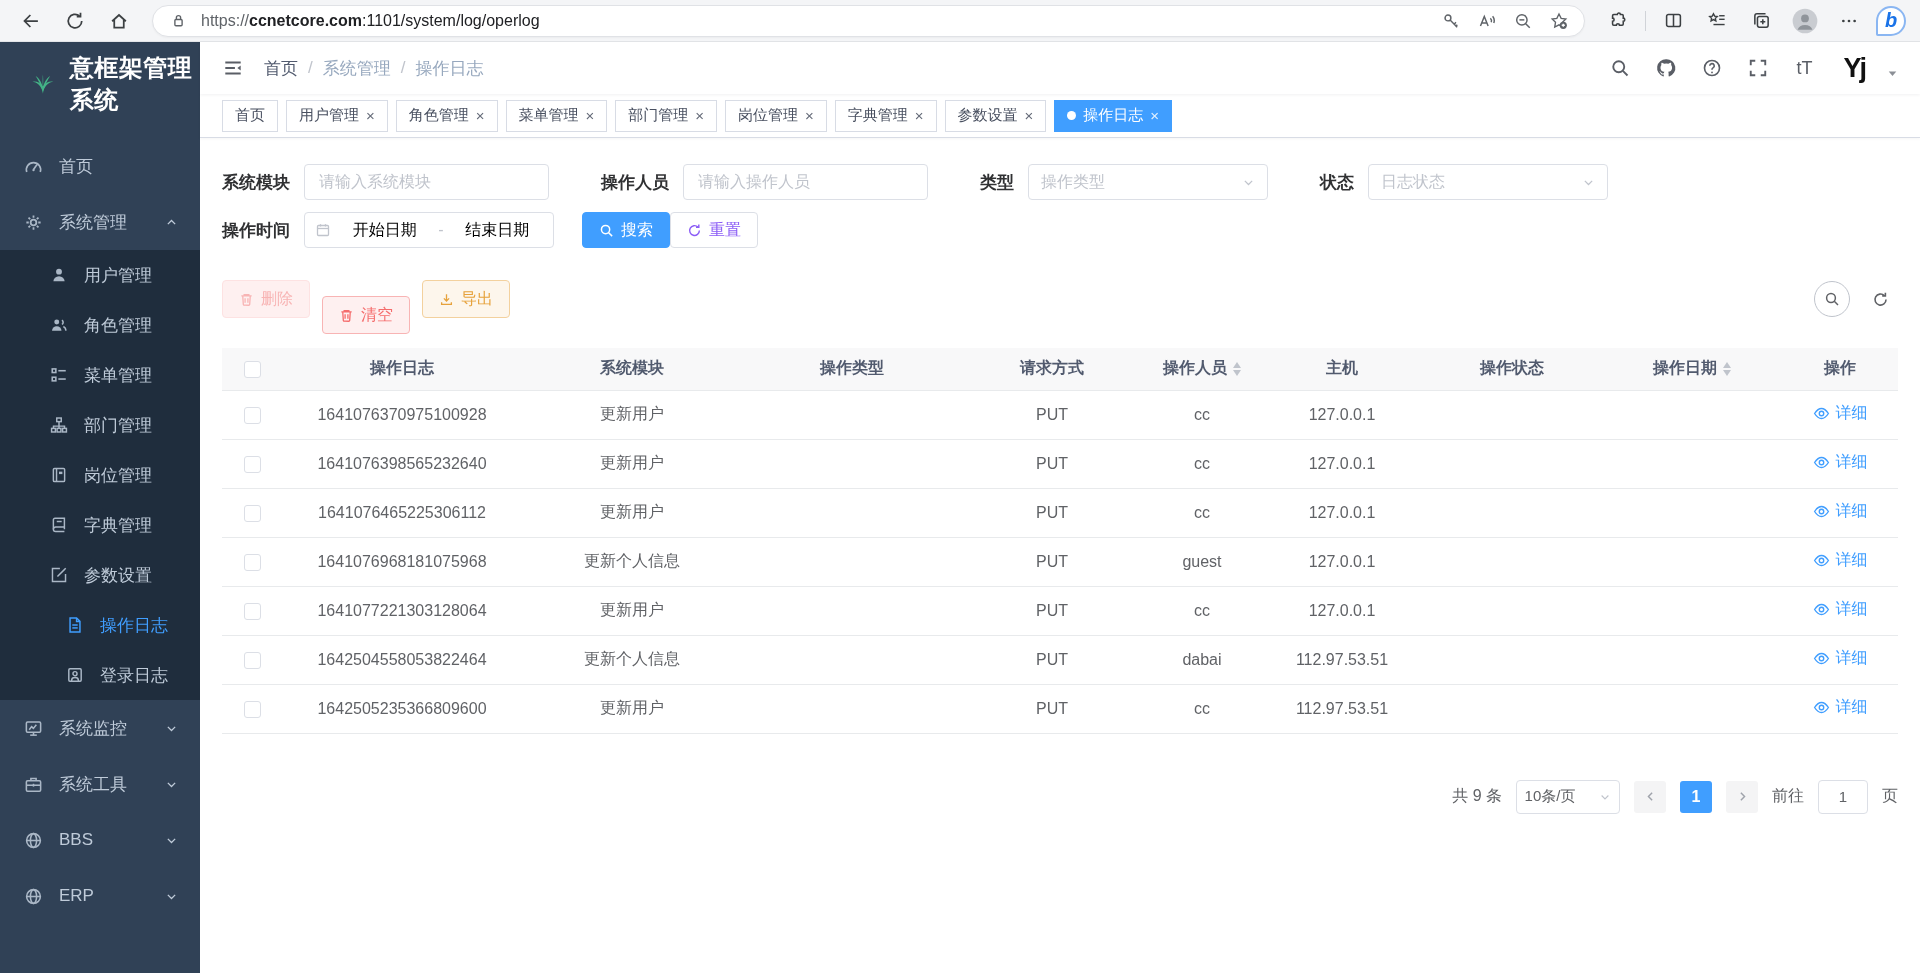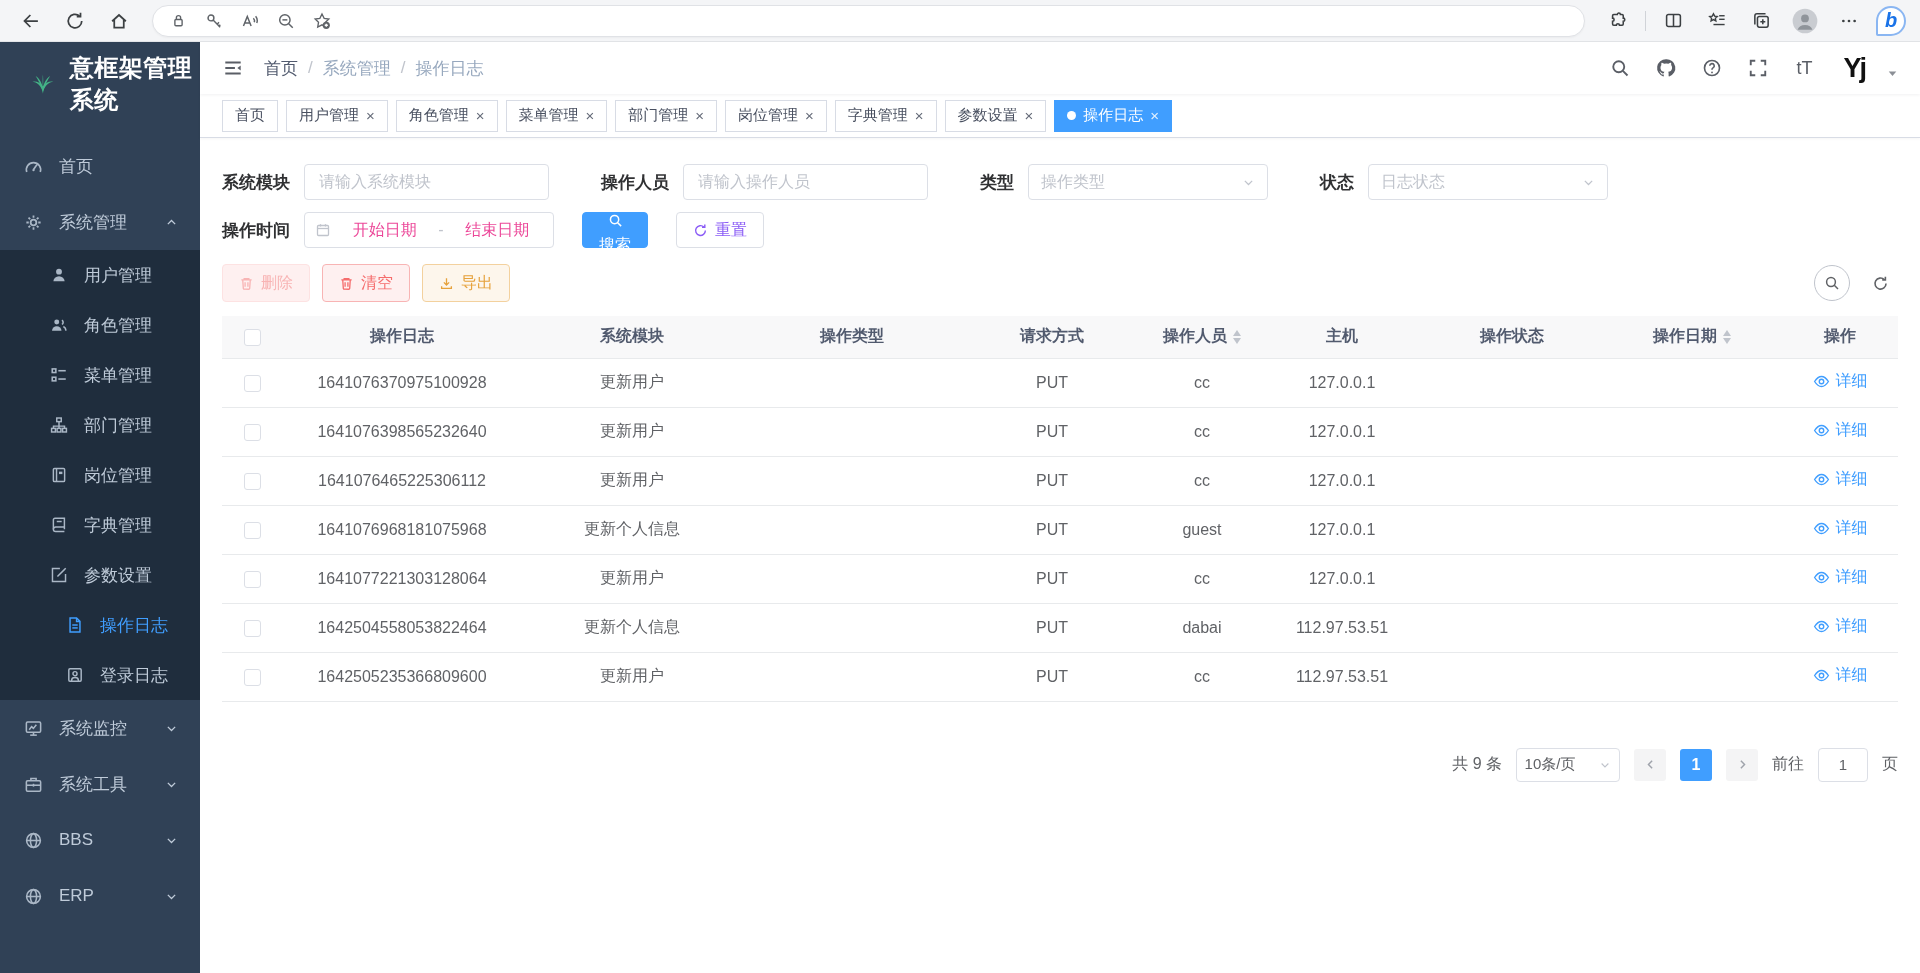--- a/index.html
+++ b/index.html
@@ -66,32 +66,32 @@
   
   .f-row { display:flex; align-items:center; margin-top:12px; }
   .f-item { display:flex; align-items:center; margin-right:52px; }
   .f-label { font-size:17px; font-weight:700; color:#303133; margin-right:14px; white-space:nowrap; }
   .inp { height:36px; width:245px; border:1px solid #dcdfe6; border-radius:4px; padding:0 14px; font-size:16px; color:#606266; font-family:inherit; }
   .inp::placeholder { color:#c0c4cc; }
   .select { height:36px; width:240px; border:1px solid #dcdfe6; border-radius:4px; display:flex; align-items:center; padding:0 12px; cursor:pointer; background:#fff; }
   .select .ph { color:#c0c4cc; font-size:16px; flex:1; }
   .select .caret { color:#c0c4cc; }
   .daterange { height:36px; width:250px; border:1px solid #dcdfe6; border-radius:4px; display:flex; align-items:center; padding:0 10px; gap:8px; background:#fff; }
-  .daterange .ph { color:#ec4899; font-size:16px; flex:1; text-align:center; }
+  .daterange .ph { color:#000000; font-size:16px; flex:1; text-align:center; }
   .daterange .sep { color:#c0c4cc; font-size:16px; }
   .cal-ico { color:#c0c4cc; }
   .btn { height:36px; border-radius:4px; font-size:16px; display:inline-flex; align-items:center; gap:7px; padding:0 16px; cursor:pointer; border:1px solid #dcdfe6; background:#fff; color:#8b5cf6; font-family:inherit; }
   .btn-primary { background:#409eff; border-color:#409eff; color:#fff; }
-  .btn-search { margin-right:28px;flex-direction:column; }
+  .btn-search { margin-right:0; }
 
   
   .actions-row { display:flex; align-items:center; margin-top:16px; }
   .btn-plain { height:38px; border-radius:4px; font-size:16px; display:inline-flex; align-items:center; gap:7px; padding:0 16px; cursor:pointer; margin-right:12px; font-family:inherit; }
   .btn-danger-disabled { background:#fef0f0; border:1px solid #fde2e2; color:#f8b4b4; cursor:not-allowed; }
-  .btn-danger { background:#fef0f0; border:1px solid #f8b4b4; color:#f56c6c; }
+  .btn-danger { background:#fef0f0; border:1px solid #f8b4b4; color:#f56c6c;margin-top:32px; }
   .btn-warning { background:#fdf6ec; border:1px solid #f3d19e; color:#e6a23c; }
   .right-tools { margin-left:auto; display:flex; align-items:center; gap:12px; }
   .circle-btn { width:36px; height:36px; border-radius:50%; border:1px solid #c0c4cc; background:#fff; display:flex; align-items:center; justify-content:center; color:#606266; cursor:pointer; }
 
   
   table { width:100%; border-collapse:collapse; margin-top:14px; table-layout:fixed; }
   thead th { height:42px; background:#f8f8f9; color:#515a6e; font-size:16px; font-weight:700; border-bottom:1px solid #e8eaec; text-align:center; }
   tbody td { height:49px; font-size:16px; color:#606266; border-bottom:1px solid #e8eaec; text-align:center; white-space:nowrap; overflow:hidden; text-overflow:ellipsis; }
   .checkbox { width:17px; height:17px; border:1px solid #dcdfe6; border-radius:3px; background:#fff; display:inline-block; vertical-align:middle; cursor:pointer; }
   .sort { display:inline-flex; flex-direction:column; margin-left:6px; vertical-align:middle; cursor:pointer; }
@@ -127,20 +127,21 @@
         <path d="M2.5 8.2 8 3.2 l5.5 5 M4.2 7 v6.2 h7.6 V7"></path>
       </svg>
   </span>
   <div class="url-pill">
     <span class="pill-ico">
       <svg width="17" height="17" viewBox="0 0 16 16" fill="none" stroke="currentColor" stroke-width="1.3">
           <rect x="4.6" y="7" width="6.8" height="6" rx="1"></rect>
           <path d="M6 7 V5.4 a2 2 0 0 1 4 0 V7"></path>
         </svg>
     </span>
+    <span class="url-text"><span class="scheme">https://</span><span class="domain">ccnetcore.com</span><span>:1101/system/log/operlog</span></span>
     <span class="pill-ico">
       <svg width="18" height="18" viewBox="0 0 16 16" fill="none" stroke="currentColor" stroke-width="1.3">
           <circle cx="5.3" cy="5.3" r="2.6"></circle>
           <path d="M7.2 7.2 13.5 13.5 M10.8 10.8 12.4 9.2 M12 13 13.6 11.4"></path>
         </svg>
     </span>
     <span class="pill-ico">
       <svg width="18" height="18" viewBox="0 0 16 16" fill="none" stroke="currentColor" stroke-width="1.3">
           <path d="M2.2 12.5 5.6 4 l3.4 8.5 M3.4 9.7 h4.6"></path>
           <path d="M11 5.6 a3.4 3.4 0 0 1 .8 3.6"></path>

